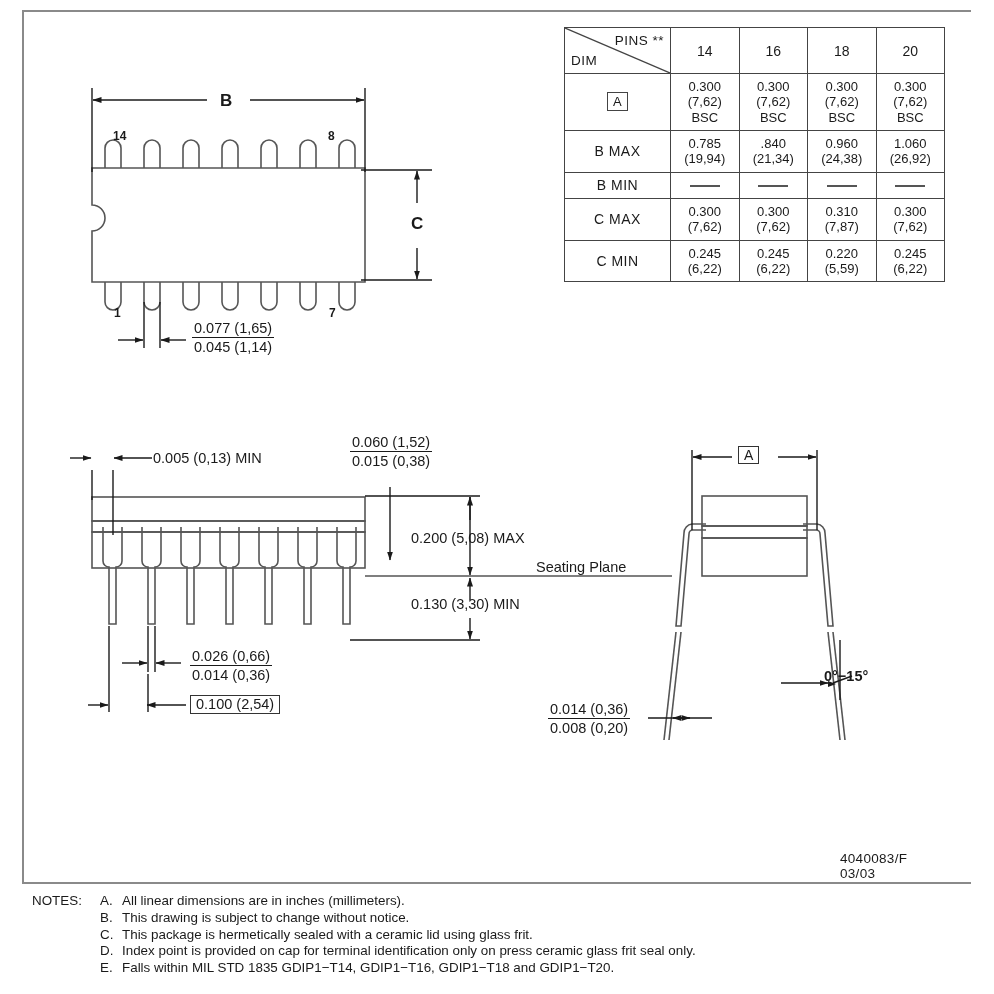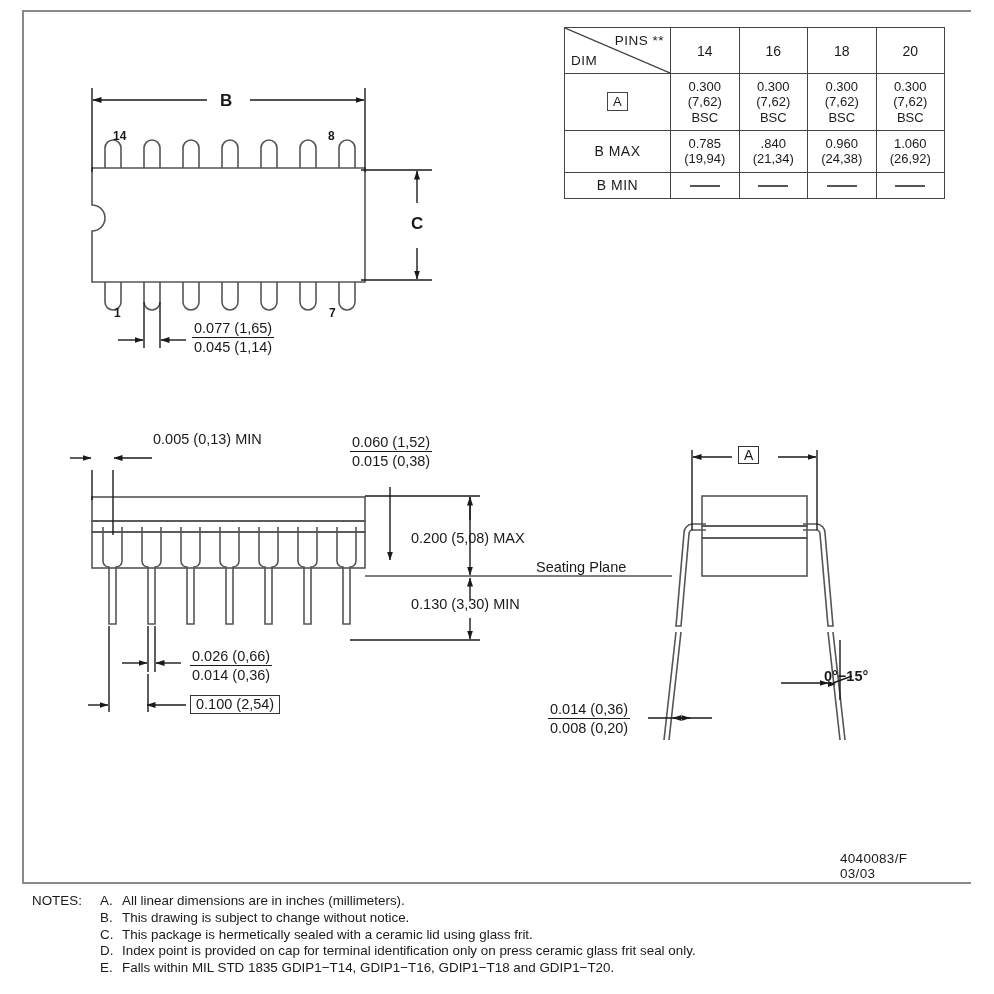--- a/index.html
+++ b/index.html
@@ -253,35 +253,73 @@
             <div>(26,92)</div>
           </td>
       </tr>
       <tr>
         <td class="lbl">B    MIN</td>
         <td class="val"><span class="dash"></span></td>
         <td class="val"><span class="dash"></span></td>
         <td class="val"><span class="dash"></span></td>
         <td class="val"><span class="dash"></span></td>
       </tr>
+      <tr>
+        <td class="lbl">C    MAX</td>
+        <td class="val">
+            <div>0.300</div>
+            <div>(7,62)</div>
+          </td>
+        <td class="val">
+            <div>0.300</div>
+            <div>(7,62)</div>
+          </td>
+        <td class="val">
+            <div>0.310</div>
+            <div>(7,87)</div>
+          </td>
+        <td class="val">
+            <div>0.300</div>
+            <div>(7,62)</div>
+          </td>
+      </tr>
+      <tr>
+        <td class="lbl">C    MIN</td>
+        <td class="val">
+            <div>0.245</div>
+            <div>(6,22)</div>
+          </td>
+        <td class="val">
+            <div>0.245</div>
+            <div>(6,22)</div>
+          </td>
+        <td class="val">
+            <div>0.220</div>
+            <div>(5,59)</div>
+          </td>
+        <td class="val">
+            <div>0.245</div>
+            <div>(6,22)</div>
+          </td>
+      </tr>
     </tbody>
   </table>
 
   <div class="txt" style="left:220px;top:92px;font-size:17px;font-weight:bold;">B</div>
   <div class="txt" style="left:411px;top:215px;font-size:17px;font-weight:bold;">C</div>
   <div class="txt" style="left:113px;top:130px;font-size:12px;font-weight:bold;">14</div>
   <div class="txt" style="left:328px;top:130px;font-size:12px;font-weight:bold;">8</div>
   <div class="txt" style="left:114px;top:307px;font-size:12px;font-weight:bold;">1</div>
   <div class="txt" style="left:329px;top:307px;font-size:12px;font-weight:bold;">7</div>
   <div class="frac" style="left:192px;top:320px;font-size:14.5px;">
     <span class="num">0.077  (1,65)</span>
     <span class="den">0.045  (1,14)</span>
   </div>
 
-  <div class="txt" style="left:153px;top:432px;font-size:14.5px;">0.005 (0,13) MIN</div>
+  <div class="txt" style="left:153px;top:451px;font-size:14.5px;">0.005 (0,13) MIN</div>
   <div class="frac" style="left:350px;top:434px;font-size:14.5px;">
     <span class="num">0.060  (1,52)</span>
     <span class="den">0.015  (0,38)</span>
   </div>
   <div class="txt" style="left:411px;top:531px;font-size:14.5px;">0.200 (5,08) MAX</div>
   <div class="txt" style="left:411px;top:597px;font-size:14.5px;">0.130 (3,30) MIN</div>
   <div class="txt" style="left:536px;top:560px;font-size:14.5px;">Seating Plane</div>
   <div class="frac" style="left:190px;top:648px;font-size:14.5px;">
     <span class="num">0.026  (0,66)</span>
     <span class="den">0.014  (0,36)</span>

